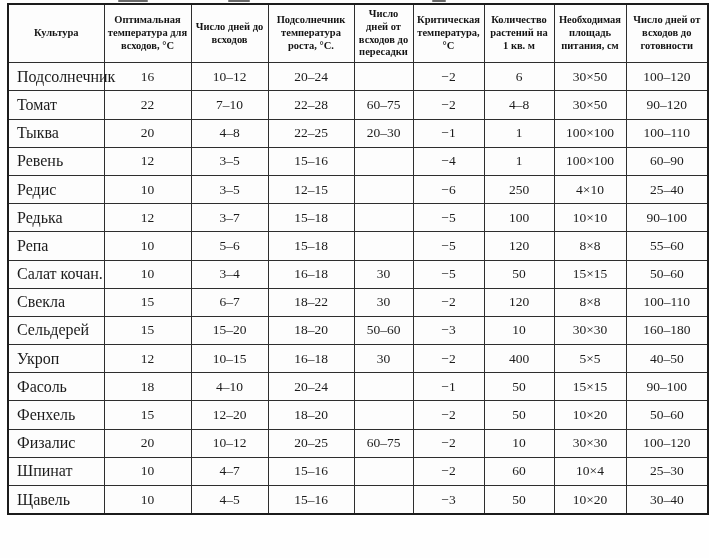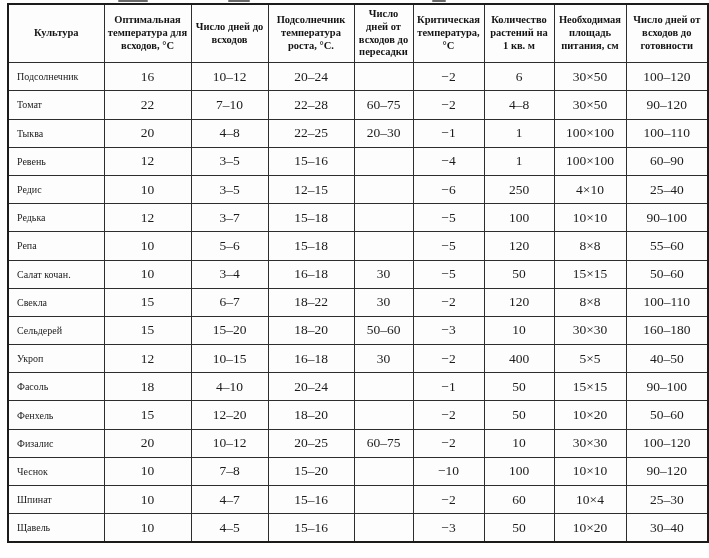--- a/index.html
+++ b/index.html
@@ -65,21 +65,21 @@
     font-size: 13.5px;
     text-align: center;
     vertical-align: middle;
     padding: 0 2px;
     color: #1c1c1c;
     white-space: nowrap;
   }
   .crops td.crop {
     text-align: left;
     padding-left: 8px;
-    font-size: 10px;
+    font-size: 16px;
   }
 </style>
 </head>
 <body>
 
 <div class="page">
   <div class="frag f1"></div>
   <div class="frag f2"></div>
   <div class="frag f3"></div>
 
@@ -257,31 +257,20 @@
           <td class="num">20</td>
           <td class="num">10–12</td>
           <td class="num">20–25</td>
           <td class="num">60–75</td>
           <td class="num">−2</td>
           <td class="num">10</td>
           <td class="num">30×30</td>
           <td class="num">100–120</td>
         </tr>
         <tr>
-          <td class="crop">Чеснок</td>
-          <td class="num">10</td>
-          <td class="num">7–8</td>
-          <td class="num">15–20</td>
-          <td class="num"></td>
-          <td class="num">−10</td>
-          <td class="num">100</td>
-          <td class="num">10×10</td>
-          <td class="num">90–120</td>
-        </tr>
-        <tr>
           <td class="crop">Шпинат</td>
           <td class="num">10</td>
           <td class="num">4–7</td>
           <td class="num">15–16</td>
           <td class="num"></td>
           <td class="num">−2</td>
           <td class="num">60</td>
           <td class="num">10×4</td>
           <td class="num">25–30</td>
         </tr>

